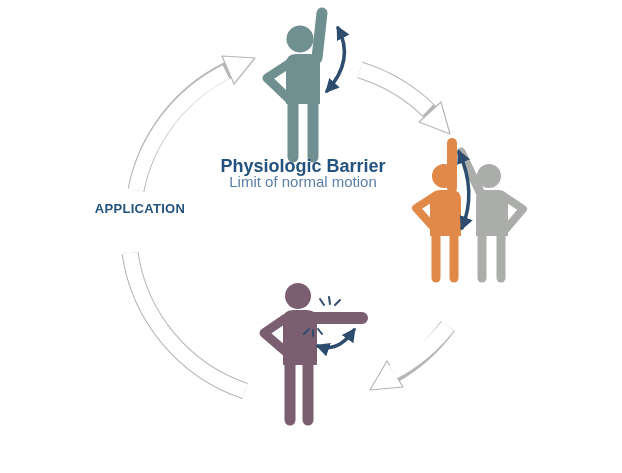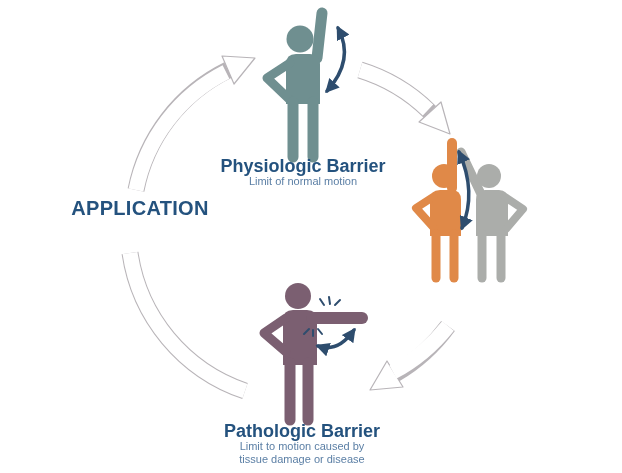--- a/index.html
+++ b/index.html
@@ -8,25 +8,25 @@
     --outline:#B8B4B8; --background:#FFFFFF;
   }
   html,body{margin:0;padding:0;background:#fff;}
   .canvas{
     position:relative;width:622px;height:473px;background:var(--background);
     font-family:"Liberation Sans",sans-serif;overflow:hidden;
   }
   .diagram-svg{position:absolute;left:0;top:0;}
   .main-title{
     position:absolute;left:58px;top:197px;width:164px;text-align:center;
-    font-size:20px;font-weight:bold;color:var(--navy);line-height:23px;letter-spacing:0.3px;
+    font-size:13px;font-weight:bold;color:var(--navy);line-height:23px;letter-spacing:0.3px;
   }
   .stage-label{position:absolute;width:210px;text-align:center;}
   .stage-name{font-size:18px;font-weight:bold;color:var(--navy);line-height:14px;}
-  .stage-desc{font-size:11px;color:var(--subtitle);line-height:13px;margin-top:2px;}
+  .stage-desc{font-size:15px;color:var(--subtitle);line-height:13px;margin-top:2px;}
   .flow-under{fill:none;stroke:var(--outline);stroke-width:17;stroke-linecap:butt;}
   .flow-over{fill:none;stroke:#fff;stroke-width:15;stroke-linecap:butt;}
   .flow-head{fill:#fff;stroke:var(--outline);stroke-width:1.2;stroke-linejoin:round;}
   .motion{fill:none;stroke:var(--arrow_navy);stroke-width:3.5;stroke-linecap:round;}
   .spark{fill:none;stroke:var(--arrow_navy);stroke-width:2;stroke-linecap:round;}
   .limb{fill:none;stroke-linecap:round;stroke-linejoin:round;}
 </style>
 </head>
 <body>
 
@@ -112,21 +112,14 @@
   <div class="main-title">
     <div>APPLICATION</div>
   </div>
 
   <div class="stage-label" style="left:198px;top:159px">
     <div class="stage-name">Physiologic Barrier</div>
     <div class="stage-desc">Limit of normal motion</div>
   </div>
 
 
-  <div class="stage-label" style="left:197px;top:424px">
-    <div class="stage-name">Pathologic Barrier</div>
-    <div class="stage-desc">
-      <div>Limit to motion caused by</div>
-      <div>tissue damage or disease</div>
-    </div>
-  </div>
 
 </div>
 
 </body></html>

